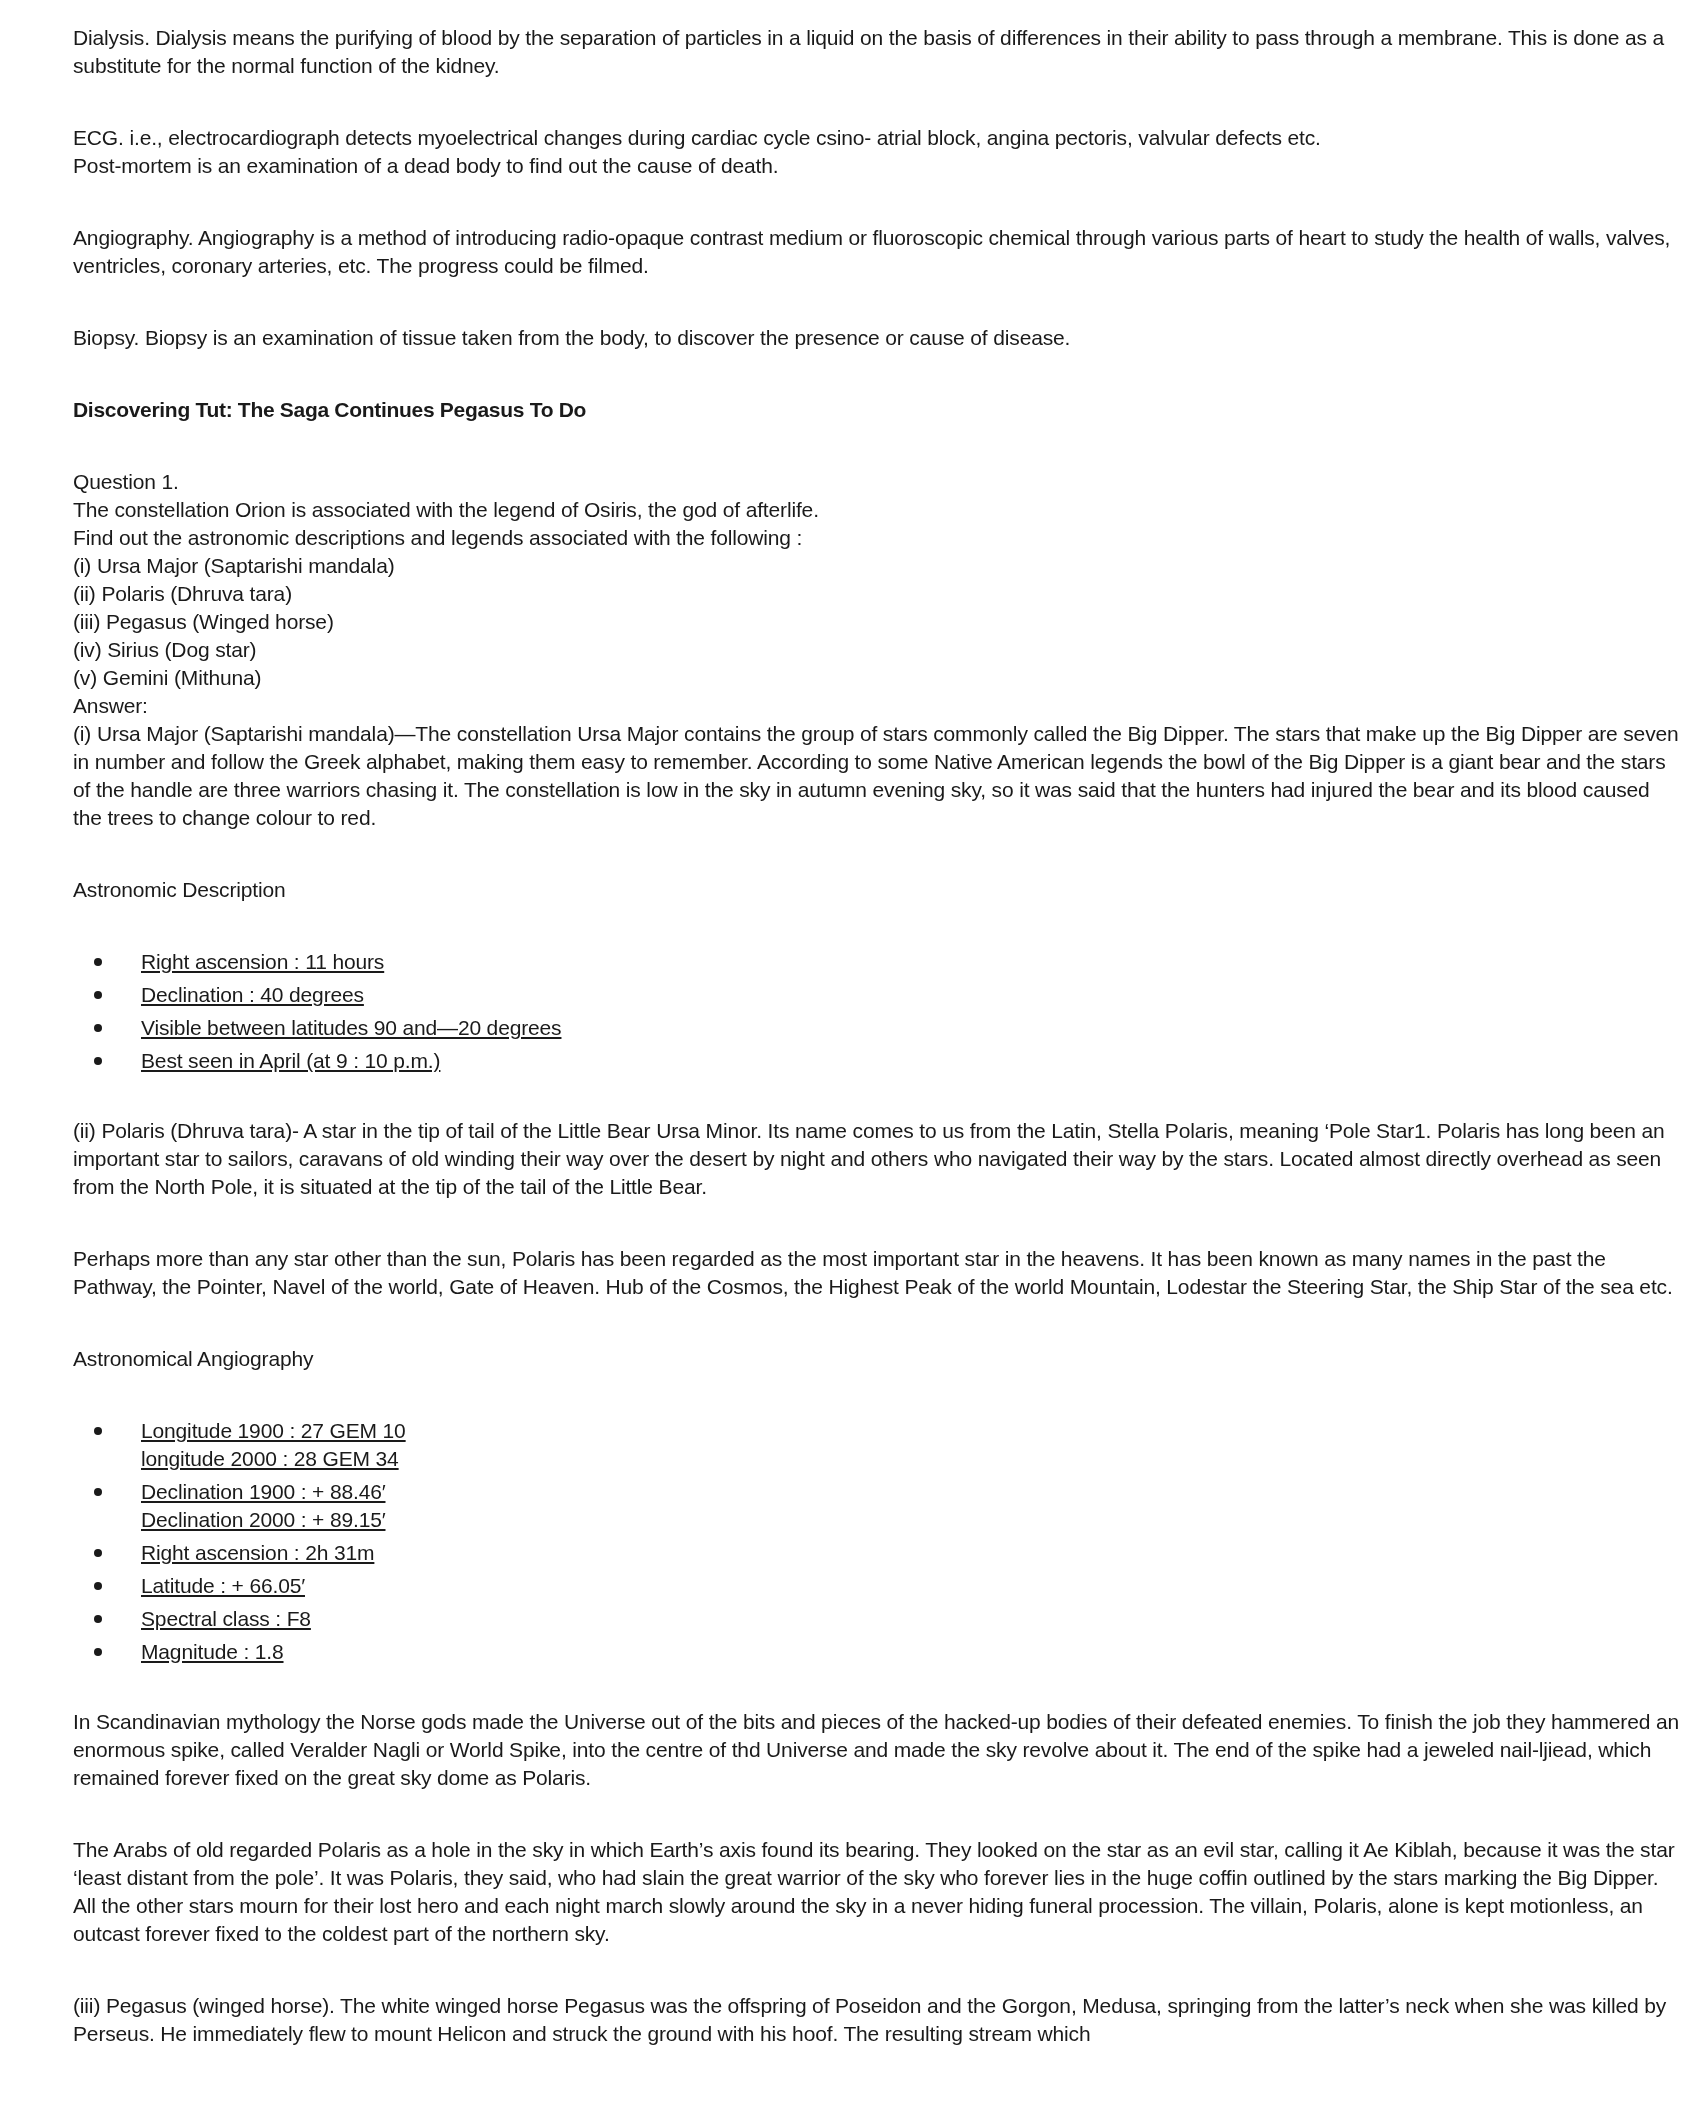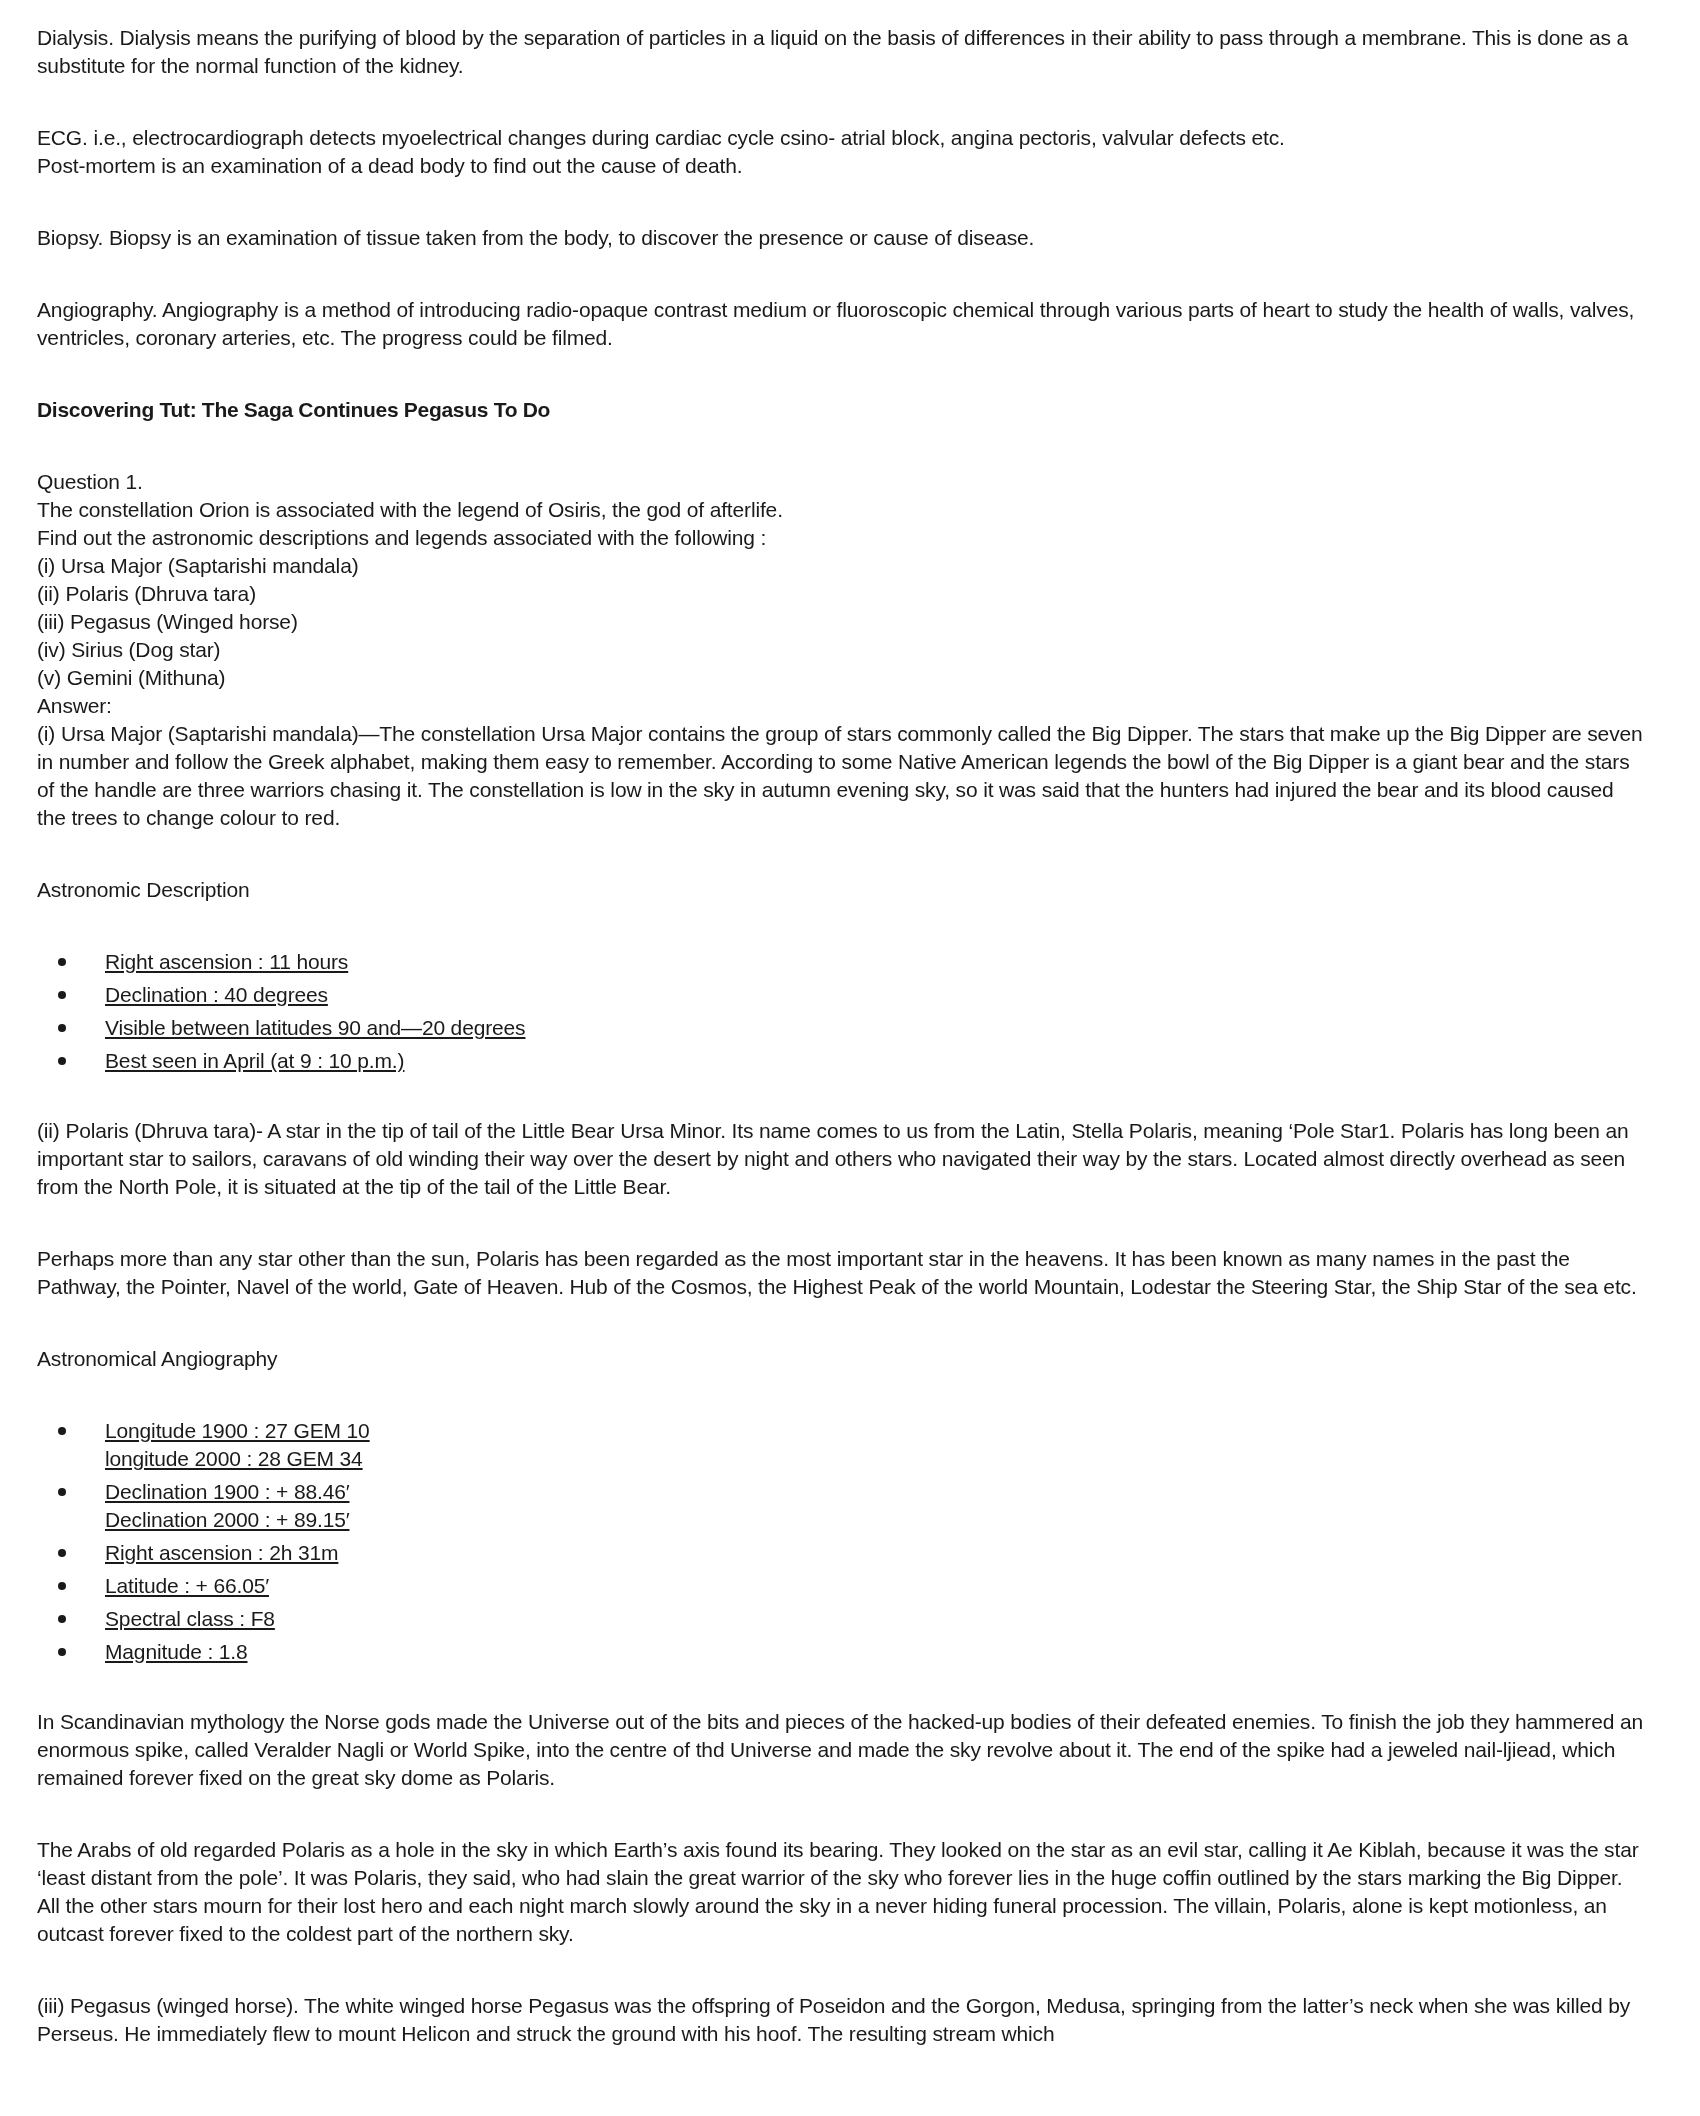--- a/index.html
+++ b/index.html
@@ -14,20 +14,21 @@
     font-family: "Liberation Sans", sans-serif;
     font-size: 21px;
     line-height: 28px;
     letter-spacing: -0.15px;
     color: #1a1a1a;
   }
   main[data-name="document-page"] {
     padding: 24px 20px 0 37px;
     box-sizing: border-box;
     width: 1665px;
+    margin-left: 36px;
   }
   .block {
     margin: 0 0 44px 0;
     white-space: pre-line;
     max-width: 1630px;
   }
   .block.heading {
     font-weight: 700;
     letter-spacing: -0.3px;
   }
@@ -55,22 +56,22 @@
     background: #1a1a1a;
   }
 </style>
 </head>
 <body>
 
 <main data-name="document-page">
     <div class="block" data-name="dialysis-paragraph">Dialysis. Dialysis means the purifying of blood by the separation of particles in a liquid on the basis of differences in their ability to pass through a membrane. This is done as a substitute for the normal function of the kidney.</div>
     <div class="block" data-name="ecg-postmortem-paragraph">ECG. i.e., electrocardiograph detects myoelectrical changes during cardiac cycle csino- atrial block, angina pectoris, valvular defects etc.
 Post-mortem is an examination of a dead body to find out the cause of death.</div>
+    <div class="block" data-name="angiography-paragraph">Angiography. Angiography is a method of introducing radio-opaque contrast medium or fluoroscopic chemical through various parts of heart to study the health of walls, valves, ventricles, coronary arteries, etc. The progress could be filmed.</div>
     <div class="block" data-name="biopsy-paragraph">Biopsy. Biopsy is an examination of tissue taken from the body, to discover the presence or cause of disease.</div>
-    <div class="block" data-name="angiography-paragraph">Angiography. Angiography is a method of introducing radio-opaque contrast medium or fluoroscopic chemical through various parts of heart to study the health of walls, valves, ventricles, coronary arteries, etc. The progress could be filmed.</div>
     <div class="block heading" data-name="section-heading">Discovering Tut: The Saga Continues Pegasus To Do</div>
     <div class="block" data-name="question-1-block">Question 1.
 The constellation Orion is associated with the legend of Osiris, the god of afterlife.
 Find out the astronomic descriptions and legends associated with the following :
 (i) Ursa Major (Saptarishi mandala)
 (ii) Polaris (Dhruva tara)
 (iii) Pegasus (Winged horse)
 (iv) Sirius (Dog star)
 (v) Gemini (Mithuna)
 Answer:

